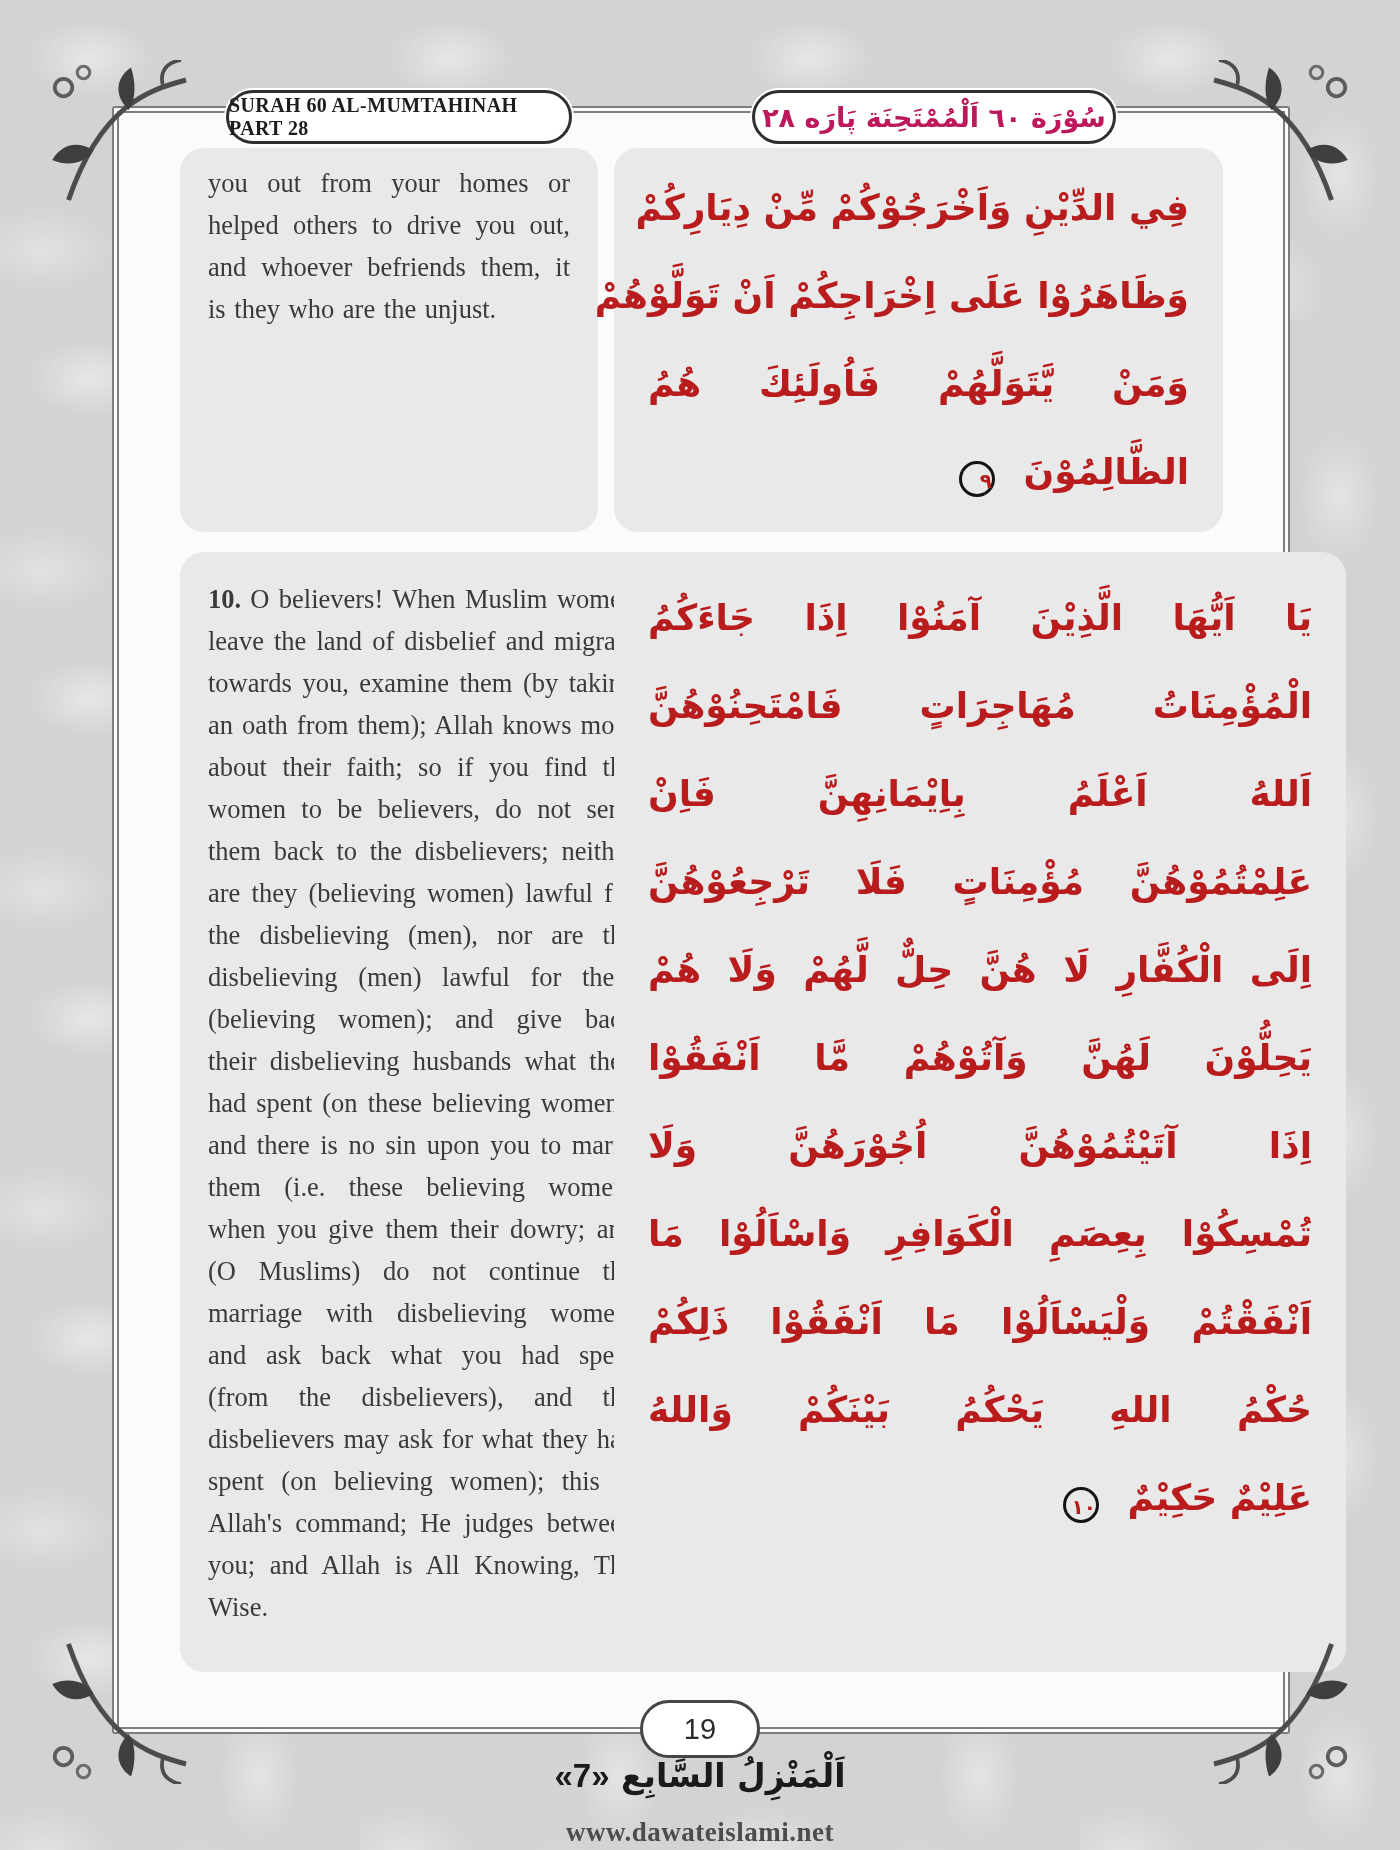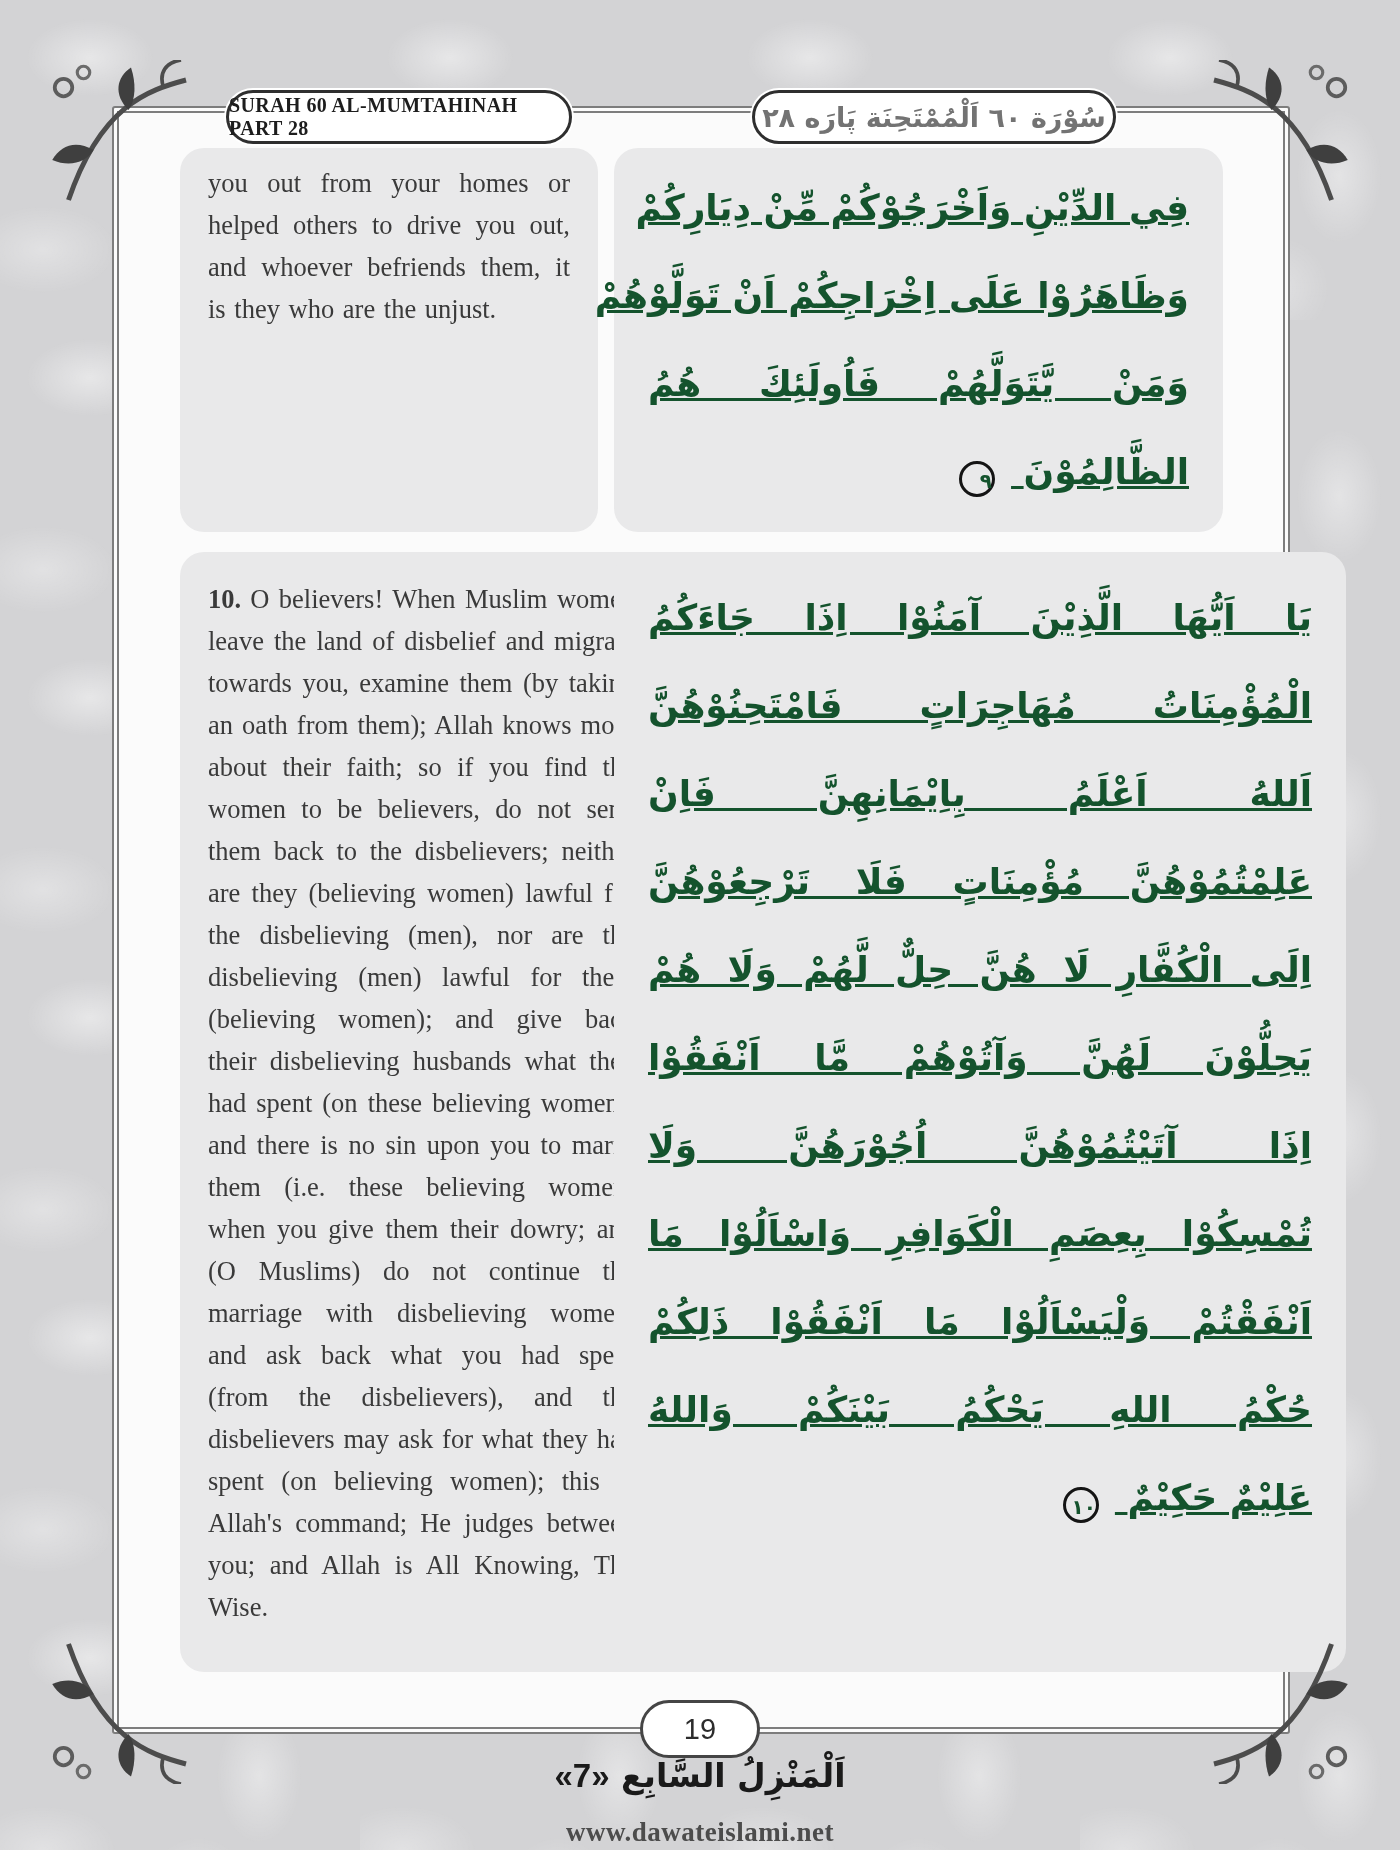--- a/index.html
+++ b/index.html
@@ -16,31 +16,31 @@
     background:#fbfbfb;border:7px double #7d7d7d;border-radius:3px;box-sizing:border-box;z-index:1;}
   .corner{position:absolute;width:150px;height:150px;z-index:4;}
   .corner.tl{left:46px;top:60px;}
   .corner.tr{left:1204px;top:60px;transform:scaleX(-1);}
   .corner.bl{left:46px;top:1634px;transform:scaleY(-1);}
   .corner.br{left:1204px;top:1634px;transform:scale(-1,-1);}
   .pill{position:absolute;top:80px;height:54px;background:#fff;border:3px solid #2f2f2f;
     border-radius:30px;display:flex;align-items:center;justify-content:center;z-index:5;
     box-sizing:border-box;box-shadow:0 0 0 2px #fff;margin-top:10px;}
   .pill.en{left:226px;width:346px;font:bold 20px "Liberation Serif",serif;letter-spacing:.4px;color:#1d1d1d;}
-  .pill.ar{left:752px;width:364px;font:bold 27px "DejaVu Sans",sans-serif;direction:rtl;color:#737373;}
+  .pill.ar{left:752px;width:364px;font:bold 27px "DejaVu Sans",sans-serif;direction:rtl;color:#be185d;}
   .gblock{position:absolute;background:#e9e9ea;border-radius:24px;box-sizing:border-box;z-index:2;}
   .blk-en1{left:180px;top:148px;width:418px;height:384px;padding:14px 28px;}
   .blk-ar1{left:614px;top:148px;width:609px;height:384px;padding:16px 34px;}
   .blk-en2{left:180px;top:552px;width:483px;height:1120px;padding:26px 28px;}
   .blk-ar2{left:614px;top:552px;width:732px;height:1120px;padding:22px 34px;}
   .en-text{margin:0;font:26.5px/42px "Liberation Serif",serif;color:#3a3a3a;
     text-align:justify;word-spacing:2px;}
   .en-text strong{margin-right:9px;}
-  .ar-line{font:bold 36px/88px "DejaVu Sans",sans-serif;direction:rtl;color:#14532d;
-    text-align:justify;text-align-last:justify;white-space:nowrap;text-decoration:underline;}
+  .ar-line{font:bold 36px/88px "DejaVu Sans",sans-serif;direction:rtl;color:#b91c1c;
+    text-align:justify;text-align-last:justify;white-space:nowrap;}
   .ar-line.last{text-align-last:right;}
   .ayah-circle{display:inline-block;width:36px;height:36px;border:3px solid #141414;
     border-radius:50%;font-size:20px;line-height:34px;text-align:center;
     vertical-align:-4px;margin-right:16px;box-sizing:border-box;background:#e9e9ea;}
   .page-oval{position:absolute;left:640px;top:1700px;width:120px;height:58px;background:#fff;
     border:3px solid #454545;border-radius:30px;display:flex;align-items:center;justify-content:center;
     z-index:5;box-sizing:border-box;font:29px "Liberation Sans",sans-serif;color:#2c2c2c;}
   .manzil{position:absolute;left:0;right:0;top:1756px;text-align:center;direction:rtl;
     font:bold 33px "DejaVu Sans",sans-serif;color:#1a1a1a;z-index:3;}
   .manzil .num{font-family:"Liberation Sans",sans-serif;font-weight:bold;}

